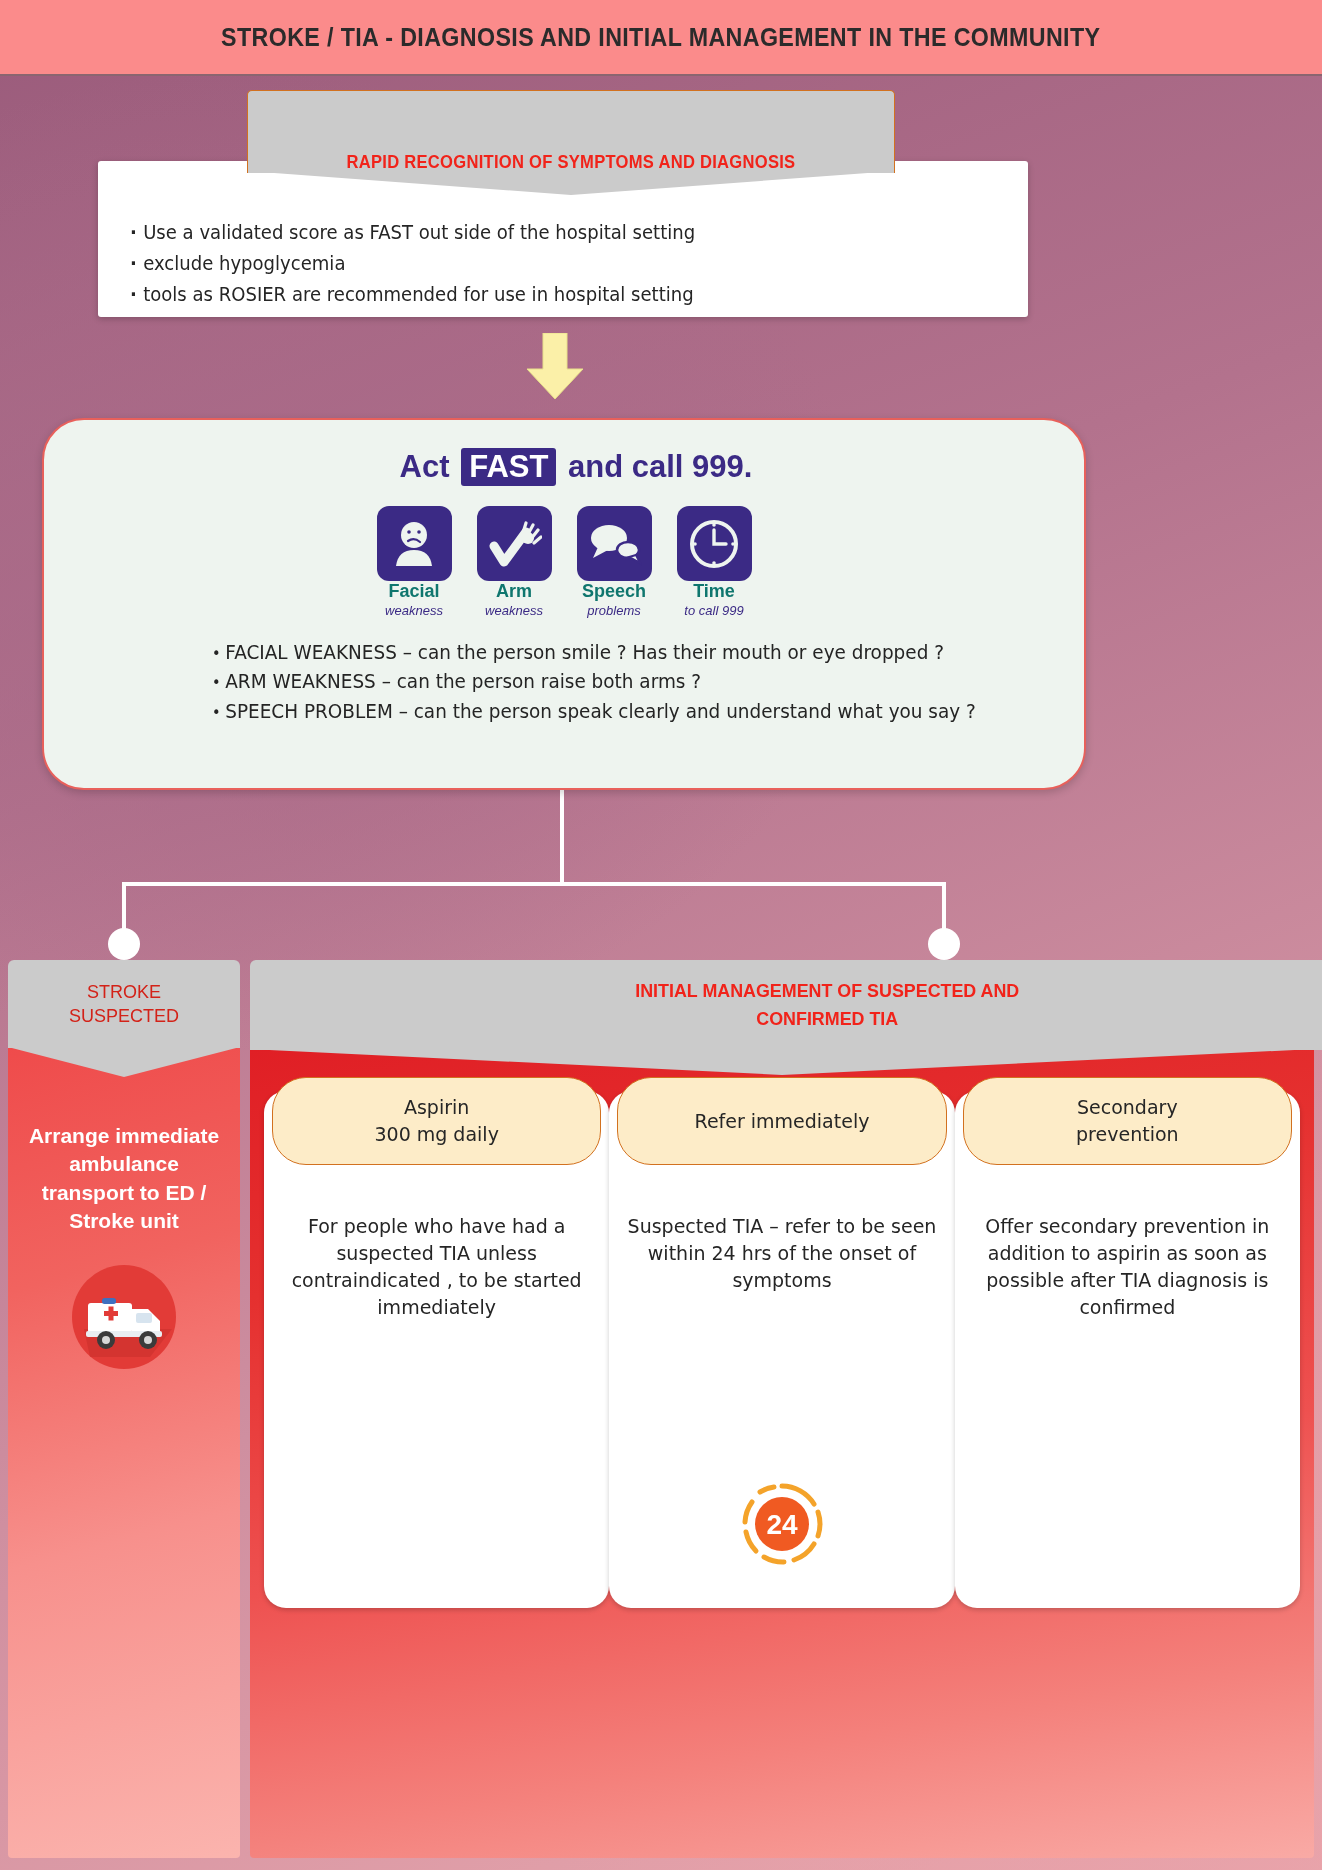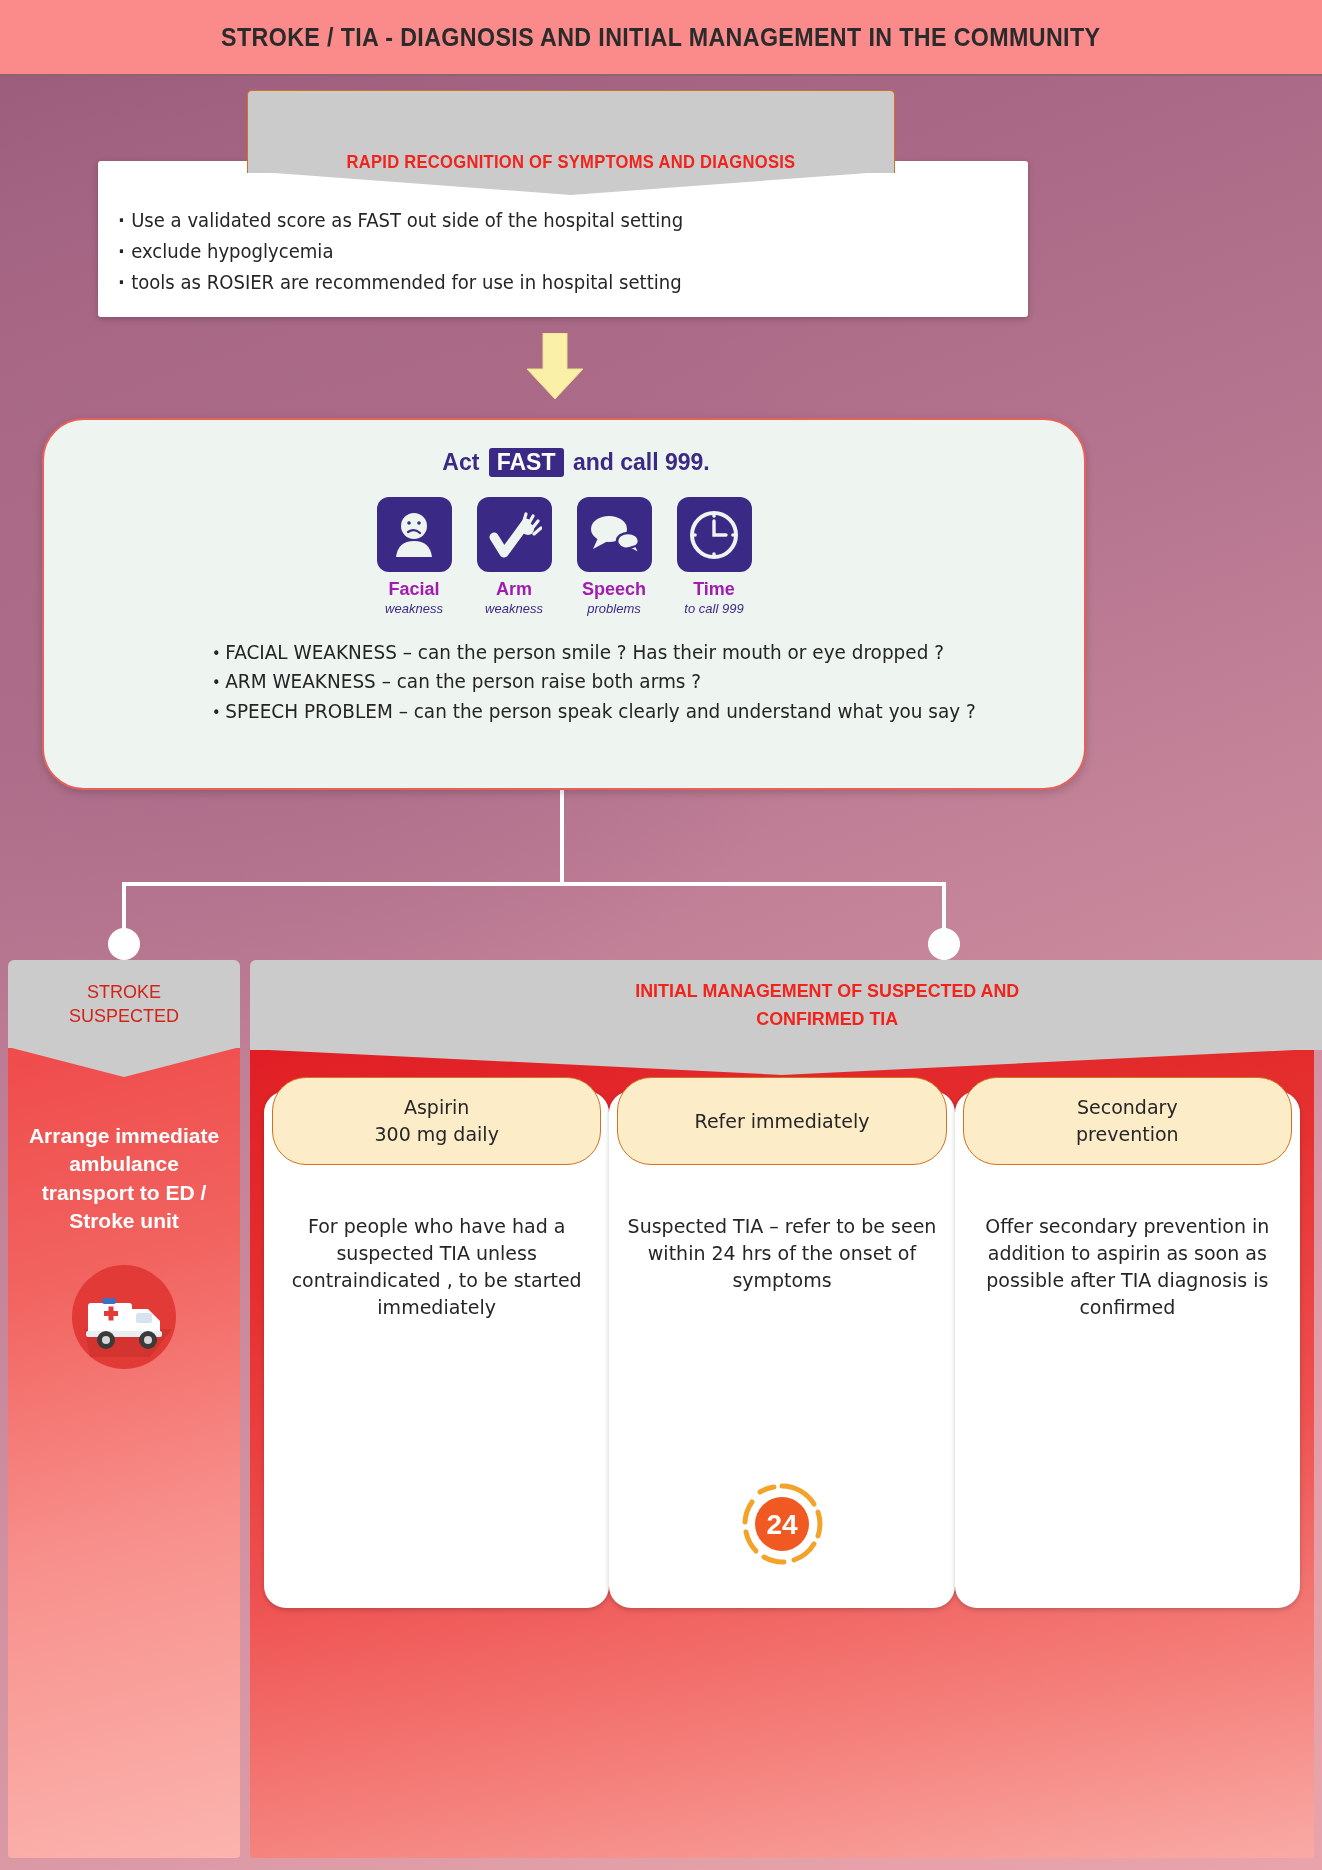--- a/index.html
+++ b/index.html
@@ -54,21 +54,21 @@
     background:linear-gradient(to bottom right, transparent 0, transparent 100%);
   }
   .rapid-body{
     position:absolute;left:98px;top:161px;width:930px;height:156px;
     background:#ffffff;border-radius:3px;
     box-shadow:0 2px 6px rgba(0,0,0,.22);
     z-index:1;
   }
   .rapid-list{
     position:absolute;left:20px;top:44px;right:16px;
-    list-style:none;margin:0;padding:0;
+    list-style:none;margin:12px;padding:0;
   }
   .rapid-list li{
     font-size:19px;color:#252525;line-height:1.62;
     font-family:"DejaVu Sans",sans-serif;
     transform:scaleX(.95);transform-origin:left center;
   }
   .rapid-list li:before{content:"· ";font-weight:700;}
 
   
   .arrow-down{
@@ -77,38 +77,38 @@
 
   
   .fast-panel{
     position:absolute;left:42px;top:418px;width:1040px;height:368px;
     background:#eef4ef;border:2px solid #e8605b;border-radius:42px;
     box-shadow:0 3px 8px rgba(0,0,0,.18);
     z-index:2;
   }
   .fast-head{
     text-align:center;margin-top:28px;
-    font-size:23px;font-weight:700;color:#3b2a85;
+    font-size:31px;font-weight:700;color:#3b2a85;
     font-family:"Liberation Sans",sans-serif;
     margin-left:24px;
   }
   .fast-chip{
     display:inline-block;background:#3b2a85;color:#ffffff;
     padding:1px 8px;border-radius:3px;margin:0 3px;
   }
   .fast-icons{
     display:flex;justify-content:center;gap:18px;margin-top:20px;
   }
   .fast-item{width:82px;text-align:center;}
   .fast-box{
     width:75px;height:75px;background:#3b2a85;border-radius:12px;
     display:flex;align-items:center;justify-content:center;margin:0 auto;
   }
   .fast-word{
-    margin-top:7px;font-size:18px;font-weight:700;color:#a21caf;
+    font-size:18px;font-weight:700;color:#0f766e;
   }
   .fast-sub{
     font-size:13px;color:#3b2a85;margin-top:1px;font-style:italic;
   }
   .fast-list{
     list-style:none;margin:0;padding:0;
     position:absolute;left:168px;top:218px;right:40px;
   }
   .fast-list li{
     font-size:19px;color:#242424;line-height:1.55;

